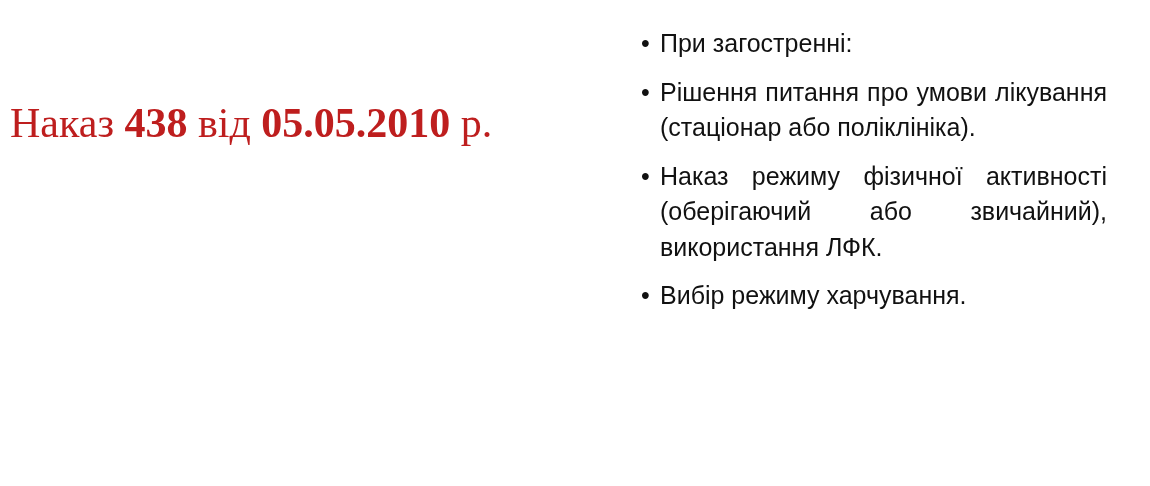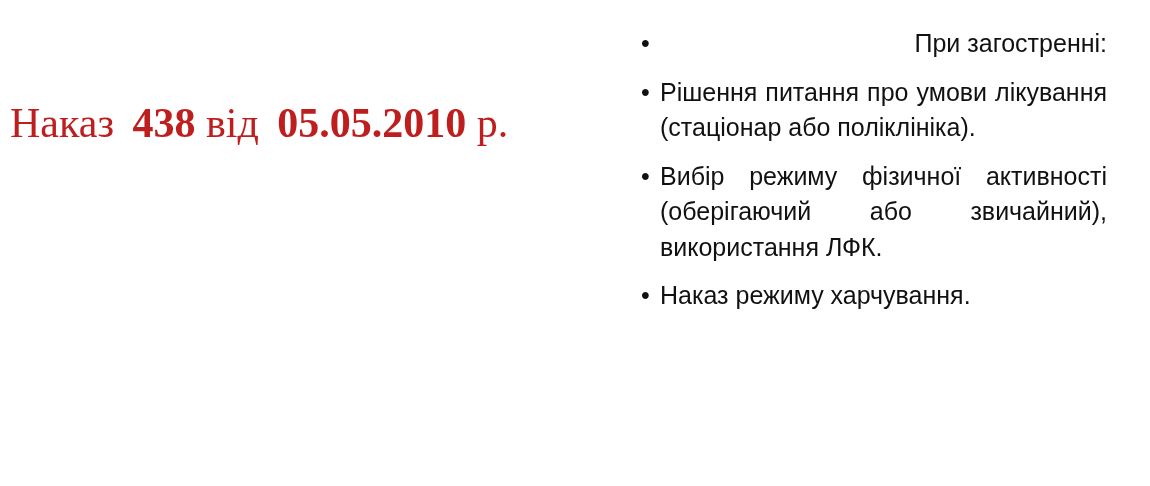--- a/index.html
+++ b/index.html
@@ -16,21 +16,21 @@
     left: 10px;
     top: 99px;
     margin: 0;
     font-family: "Liberation Serif", serif;
     font-weight: normal;
     font-size: 42px;
     line-height: 1.15;
     color: #be1e1e;
     white-space: nowrap;
   }
-  .title .b { font-weight: bold; margin-left: 8px; }
+  .title .b { font-weight: bold; }
   .content {
     position: absolute;
     left: 636px;
     top: 26px;
     width: 471px;
     color: #111111;
     font-size: 25px;
     line-height: 35.5px;
   }
   .bullet-item {
@@ -44,21 +44,21 @@
     top: 0;
     color: #111111;
   }
   .bullet-text {
     display: block;
     text-align: justify;
   }
   .bullet-text.stretch-last { text-align-last: justify; }
   .bullet-cont {
     display: block;
-    text-align: right;
+    text-align: left;
   }
   .bullet-cont:empty { display: none; }
 </style>
 </head>
 <body>
 
 <div class="slide">
 
   <h1 class="title"><span>Наказ </span><span class="b">438</span><span> від </span><span class="b">05.05.2010</span><span> р.</span></h1>
 
@@ -70,25 +70,25 @@
     </div>
 
     <div class="bullet-item">
       <span class="bullet-dot">•</span>
       <span class="bullet-text">Рішення питання про умови лікування (стаціонар або поліклініка).</span>
 
     </div>
 
     <div class="bullet-item">
       <span class="bullet-dot">•</span>
-      <span class="bullet-text">Вибір режиму фізичної активності (оберігаючий або звичайний), використання ЛФК.</span>
+      <span class="bullet-text">Наказ режиму фізичної активності (оберігаючий або звичайний), використання ЛФК.</span>
 
     </div>
 
     <div class="bullet-item">
       <span class="bullet-dot">•</span>
-      <span class="bullet-text">Наказ режиму харчування.</span>
+      <span class="bullet-text">Вибір режиму харчування.</span>
 
     </div>
 
   </div>
 
 </div>
 
 </body></html>

